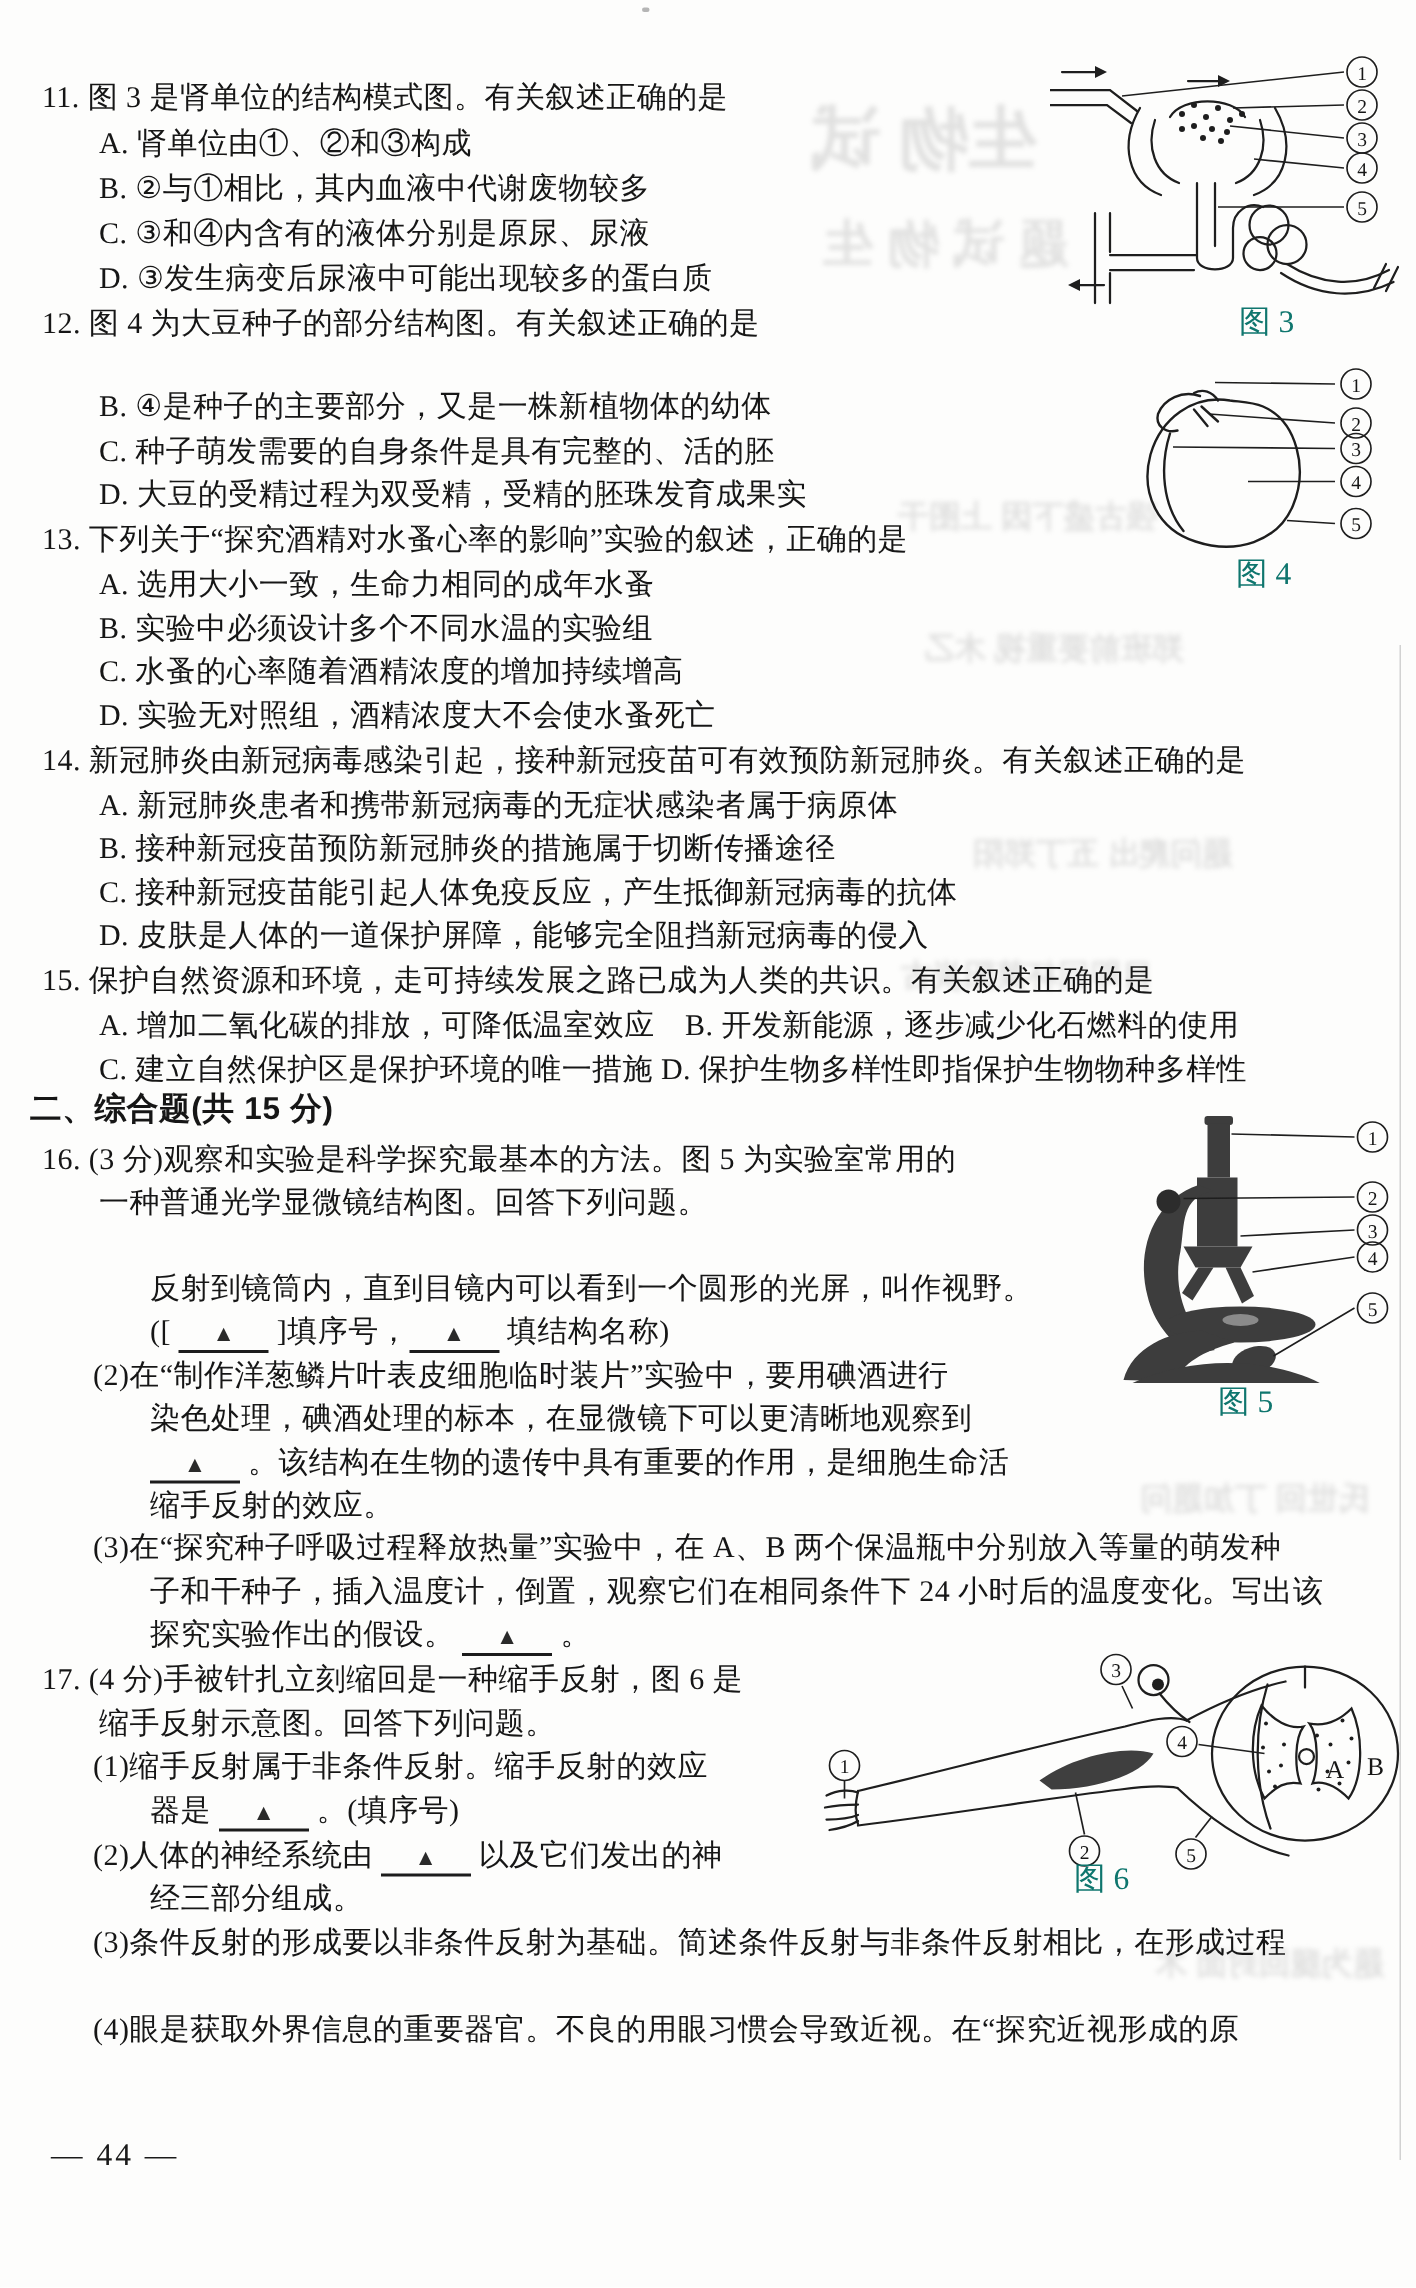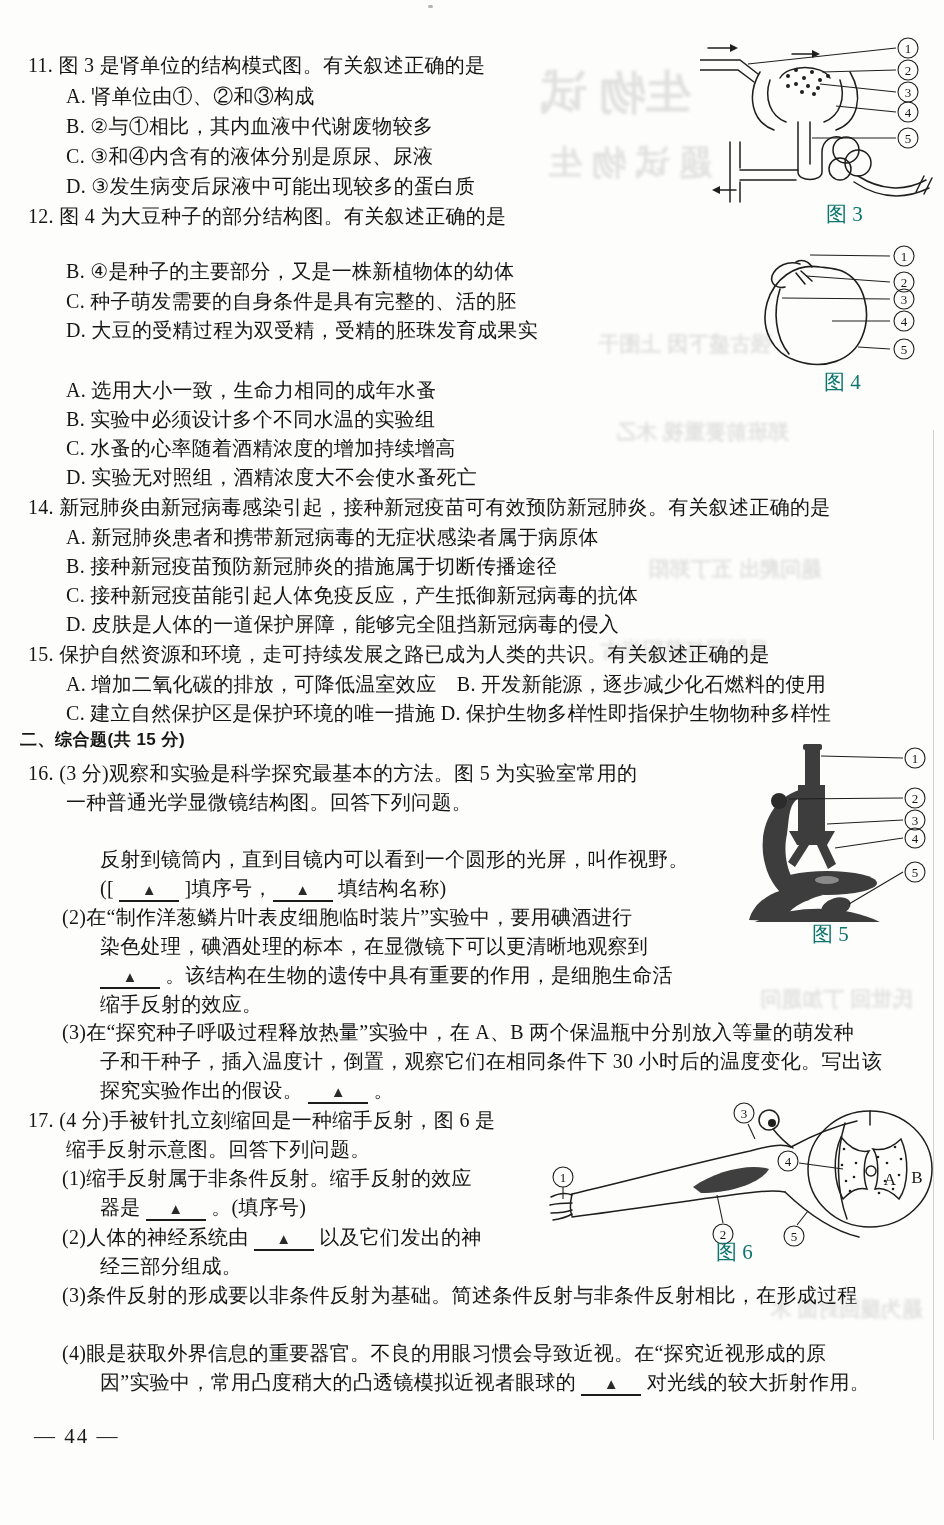--- a/index.html
+++ b/index.html
@@ -1,20 +1,20 @@
 <!DOCTYPE html>
 <html><head>
 <meta charset="utf-8">
 <style>
   html,body{margin:0;padding:0;background:#ffffff;}
   .page{position:relative;width:944px;height:1525px;background:#fdfdfc;overflow:hidden;
         font-family:"Liberation Serif","DejaVu Serif",serif;color:#141414;}
   .ln{position:absolute;white-space:nowrap;font-size:20px;line-height:26px;color:#161616;
       font-family:"Liberation Serif","DejaVu Serif",serif;letter-spacing:0.3px;}
-  .hd{font-family:"Liberation Sans","DejaVu Sans",sans-serif;font-weight:700;font-size:17px;letter-spacing:0.5px;}
+  .hd{font-family:"Liberation Sans","DejaVu Sans",sans-serif;font-weight:700;font-size:21px;letter-spacing:0.5px;}
   .blank{display:inline-block;min-width:50px;padding:0 5px 1px 5px;border-bottom:2px solid #1c1c1c;
          text-align:center;font-size:15px;line-height:1.05;color:#2a2a2a;vertical-align:baseline;}
   .cap{position:absolute;white-space:nowrap;font-size:21px;color:#0f766e;
        font-family:"Liberation Serif","DejaVu Serif",serif;}
   .fig{position:absolute;}
   .ghost{position:absolute;color:#9f9f9f;opacity:.30;filter:blur(1.8px);transform:scaleX(-1);
          font-family:"Liberation Sans","DejaVu Sans",sans-serif;font-weight:700;white-space:nowrap;}
   .edge-line{position:absolute;left:933px;top:430px;width:1px;height:1010px;background:#d2d2d2;}
   .top-speck{position:absolute;left:428px;top:5px;width:5px;height:3px;background:#b5b5b5;border-radius:2px;}
   .pageno{position:absolute;left:34px;top:1424px;font-size:21px;letter-spacing:2px;color:#1a1a1a;
@@ -40,20 +40,21 @@
 
   <div class="ln" style="left:28px;top:52px">11. 图 3 是肾单位的结构模式图。有关叙述正确的是</div>
   <div class="ln" style="left:66px;top:83px">A. 肾单位由①、②和③构成</div>
   <div class="ln" style="left:66px;top:113px">B. ②与①相比，其内血液中代谢废物较多</div>
   <div class="ln" style="left:66px;top:143px">C. ③和④内含有的液体分别是原尿、尿液</div>
   <div class="ln" style="left:66px;top:173px">D. ③发生病变后尿液中可能出现较多的蛋白质</div>
   <div class="ln" style="left:28px;top:203px">12. 图 4 为大豆种子的部分结构图。有关叙述正确的是</div>
   <div class="ln" style="left:66px;top:258px">B. ④是种子的主要部分，又是一株新植物体的幼体</div>
   <div class="ln" style="left:66px;top:288px">C. 种子萌发需要的自身条件是具有完整的、活的胚</div>
   <div class="ln" style="left:66px;top:317px">D. 大豆的受精过程为双受精，受精的胚珠发育成果实</div>
+  <div class="ln" style="left:28px;top:347px">13. 下列关于“探究酒精对水蚤心率的影响”实验的叙述，正确的是</div>
   <div class="ln" style="left:66px;top:377px">A. 选用大小一致，生命力相同的成年水蚤</div>
   <div class="ln" style="left:66px;top:406px">B. 实验中必须设计多个不同水温的实验组</div>
   <div class="ln" style="left:66px;top:435px">C. 水蚤的心率随着酒精浓度的增加持续增高</div>
   <div class="ln" style="left:66px;top:464px">D. 实验无对照组，酒精浓度大不会使水蚤死亡</div>
   <div class="ln" style="left:28px;top:494px">14. 新冠肺炎由新冠病毒感染引起，接种新冠疫苗可有效预防新冠肺炎。有关叙述正确的是</div>
   <div class="ln" style="left:66px;top:524px">A. 新冠肺炎患者和携带新冠病毒的无症状感染者属于病原体</div>
   <div class="ln" style="left:66px;top:553px">B. 接种新冠疫苗预防新冠肺炎的措施属于切断传播途径</div>
   <div class="ln" style="left:66px;top:582px">C. 接种新冠疫苗能引起人体免疫反应，产生抵御新冠病毒的抗体</div>
   <div class="ln" style="left:66px;top:611px">D. 皮肤是人体的一道保护屏障，能够完全阻挡新冠病毒的侵入</div>
   <div class="ln" style="left:28px;top:641px">15. 保护自然资源和环境，走可持续发展之路已成为人类的共识。有关叙述正确的是</div>
@@ -62,31 +63,30 @@
   <div class="ln hd" style="left:20px;top:727px">二、综合题(共 15 分)</div>
   <div class="ln" style="left:28px;top:760px">16. (3 分)观察和实验是科学探究最基本的方法。图 5 为实验室常用的</div>
   <div class="ln" style="left:66px;top:789px">一种普通光学显微镜结构图。回答下列问题。</div>
   <div class="ln" style="left:100px;top:846px">反射到镜筒内，直到目镜内可以看到一个圆形的光屏，叫作视野。</div>
   <div class="ln" style="left:100px;top:875px">([ <span class="blank">▲</span> ]填序号，<span class="blank">▲</span> 填结构名称)</div>
   <div class="ln" style="left:62px;top:904px">(2)在“制作洋葱鳞片叶表皮细胞临时装片”实验中，要用碘酒进行</div>
   <div class="ln" style="left:100px;top:933px">染色处理，碘酒处理的标本，在显微镜下可以更清晰地观察到</div>
   <div class="ln" style="left:100px;top:962px"><span class="blank">▲</span> 。该结构在生物的遗传中具有重要的作用，是细胞生命活</div>
   <div class="ln" style="left:100px;top:991px">缩手反射的效应。</div>
   <div class="ln" style="left:62px;top:1019px">(3)在“探究种子呼吸过程释放热量”实验中，在 A、B 两个保温瓶中分别放入等量的萌发种</div>
-  <div class="ln" style="left:100px;top:1048px">子和干种子，插入温度计，倒置，观察它们在相同条件下 30 小时后的温度变化。写出该</div>
+  <div class="ln" style="left:100px;top:1048px">子和干种子，插入温度计，倒置，观察它们在相同条件下 24 小时后的温度变化。写出该</div>
   <div class="ln" style="left:100px;top:1077px">探究实验作出的假设。 <span class="blank">▲</span> 。</div>
   <div class="ln" style="left:28px;top:1107px">17. (4 分)手被针扎立刻缩回是一种缩手反射，图 6 是</div>
   <div class="ln" style="left:66px;top:1136px">缩手反射示意图。回答下列问题。</div>
   <div class="ln" style="left:62px;top:1165px">(1)缩手反射属于非条件反射。缩手反射的效应</div>
   <div class="ln" style="left:100px;top:1194px">器是 <span class="blank">▲</span> 。(填序号)</div>
   <div class="ln" style="left:62px;top:1224px">(2)人体的神经系统由 <span class="blank">▲</span> 以及它们发出的神</div>
   <div class="ln" style="left:100px;top:1253px">经三部分组成。</div>
   <div class="ln" style="left:62px;top:1282px">(3)条件反射的形成要以非条件反射为基础。简述条件反射与非条件反射相比，在形成过程</div>
   <div class="ln" style="left:62px;top:1340px">(4)眼是获取外界信息的重要器官。不良的用眼习惯会导致近视。在“探究近视形成的原</div>
-  <div class="ln" style="left:100px;top:1369px">因”实验中，常用凸度稍大的凸透镜模拟近视者眼球的 <span class="blank">▲</span> 对光线的较大折射作用。</div>
 
   <div class="pageno">— 44 —</div>
 
   <div class="fig" style="left:700px;top:30px;width:235px;height:176px">
     <svg width="235" height="176" viewBox="0 0 235 176">
       <g stroke="#1e1e1e" stroke-width="1.5" fill="none" stroke-linecap="round">
         <path d="M8,18 L30,18"></path>
           <path d="M92,24 L112,24"></path>
         <path d="M0,30 L40,30 L58,44"></path>
           <path d="M0,40 L38,40 L54,52"></path>

